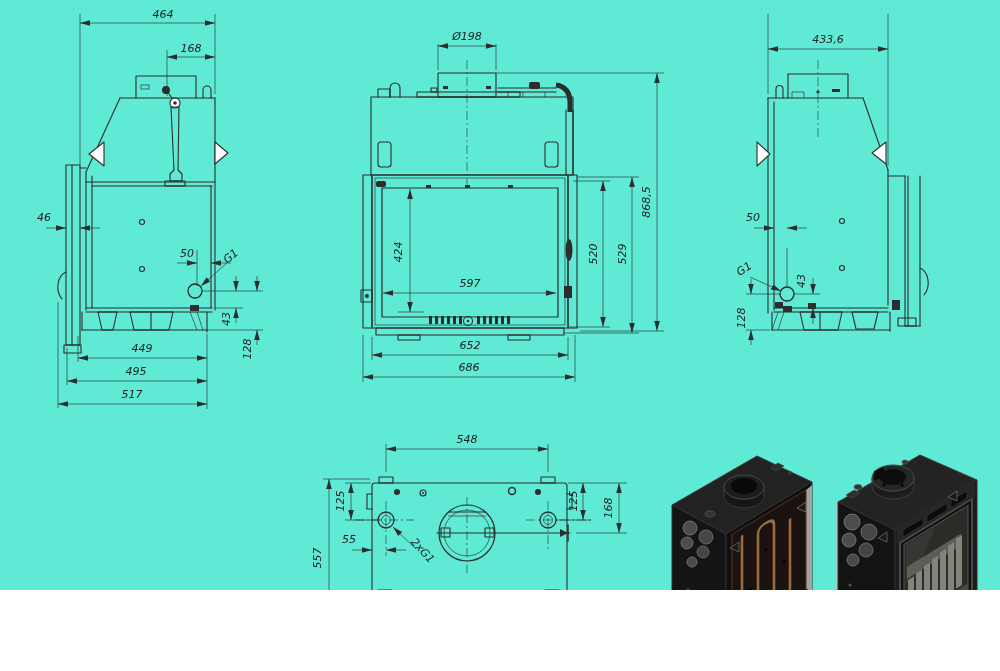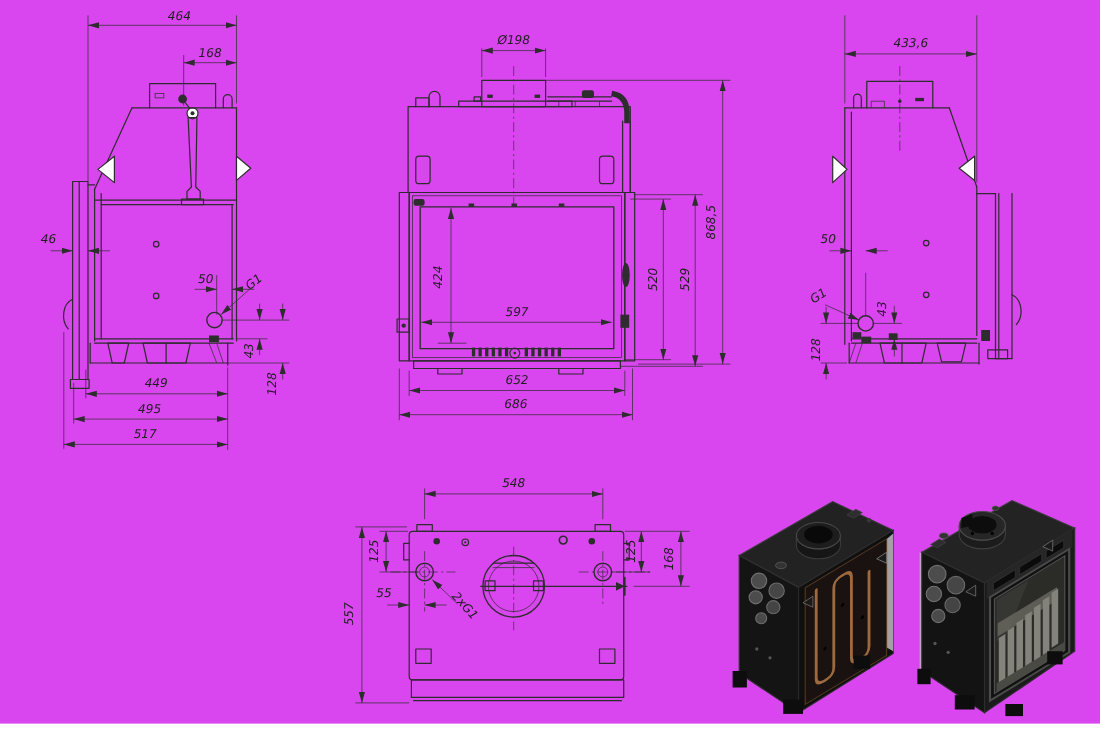--- a/index.html
+++ b/index.html
@@ -1,16 +1,16 @@
 <!DOCTYPE html>
 <html><head>
 <meta charset="utf-8">
 <style>
   html,body{margin:0;padding:0;background:#ffffff}
-  .stage{width:1000px;height:658px;position:relative;background:#d946ef;font-family:"DejaVu Sans",sans-serif}
+  .stage{width:1000px;height:590px;position:relative;background:#5eead4;font-family:"DejaVu Sans",sans-serif}
   svg{display:block}
   .ln{fill:none;stroke:#2d2d2d;stroke-width:1.1;stroke-linejoin:round;stroke-linecap:round}
   .lw{fill:#fff;stroke:#2d2d2d;stroke-width:1.1;stroke-linejoin:round}
   .lt{fill:none;stroke:#2d2d2d;stroke-width:.65}
   .cl{fill:none;stroke:#2d2d2d;stroke-width:.6;stroke-dasharray:9 3 2 3}
   .fd{fill:#2d2d2d;stroke:none}
   text.d{font:italic 11px "DejaVu Sans",sans-serif;fill:#1f1f1f;text-anchor:middle}
   marker path{fill:#2d2d2d}
 </style>
 </head>

